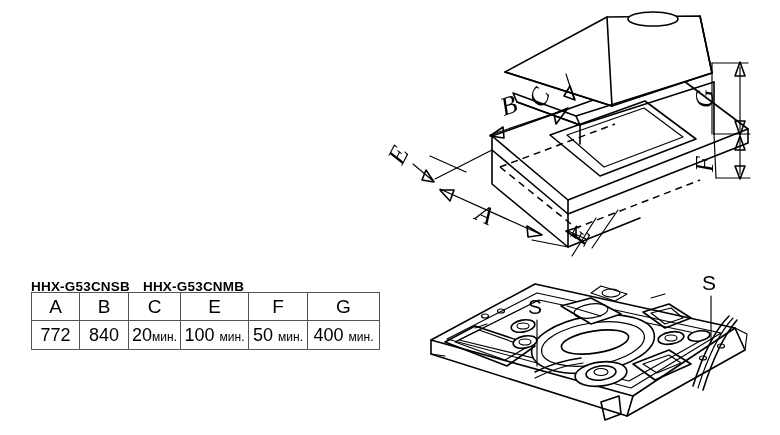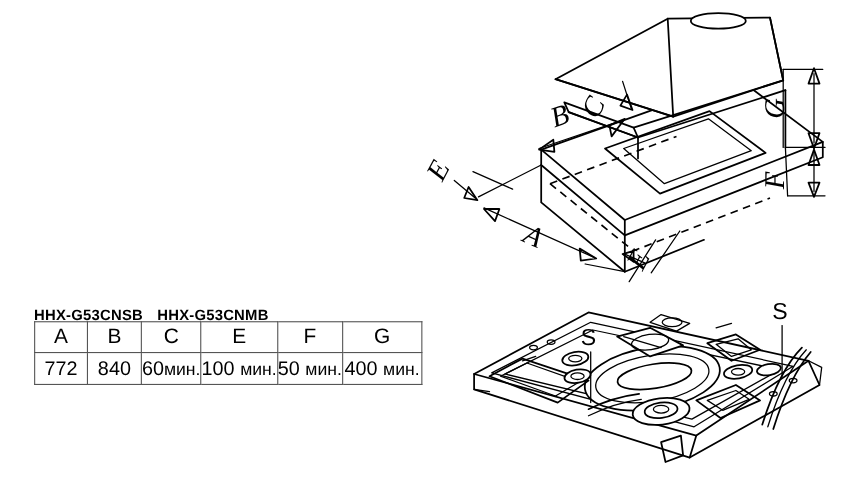--- a/index.html
+++ b/index.html
@@ -60,21 +60,21 @@
   #dim-table tr.head-row td {
     height: 27px;
     font-size: 19px;
   }
   #dim-table tr.value-row td {
     height: 28px;
     font-size: 18px;
     white-space: nowrap;
   }
   #dim-table .unit {
-    font-size: 16px;
+    font-size: 12px;
     letter-spacing: 0;
   }
   .c-a { width: 47px; }
   .c-b { width: 48px; }
   .c-c { width: 51px; }
   .c-e { width: 67px; }
   .c-f { width: 58px; }
   .c-g { width: 71px; }
 
   
@@ -139,21 +139,21 @@
         <td class="c-a">A</td>
         <td class="c-b">B</td>
         <td class="c-c">C</td>
         <td class="c-e">E</td>
         <td class="c-f">F</td>
         <td class="c-g">G</td>
       </tr>
       <tr class="value-row">
         <td class="c-a"><span>772</span><span class="unit"></span></td>
         <td class="c-b"><span>840</span><span class="unit"></span></td>
-        <td class="c-c"><span>60</span><span class="unit">мин.</span></td>
+        <td class="c-c"><span>20</span><span class="unit">мин.</span></td>
         <td class="c-e"><span>100</span> <span class="unit">мин.</span></td>
         <td class="c-f"><span>50</span> <span class="unit">мин.</span></td>
         <td class="c-g"><span>400</span> <span class="unit">мин.</span></td>
       </tr>
     </tbody>
   </table>
 
   <svg class="art" id="iso-diagram" width="380" height="245" viewBox="0 0 380 245">
 
     <g>

